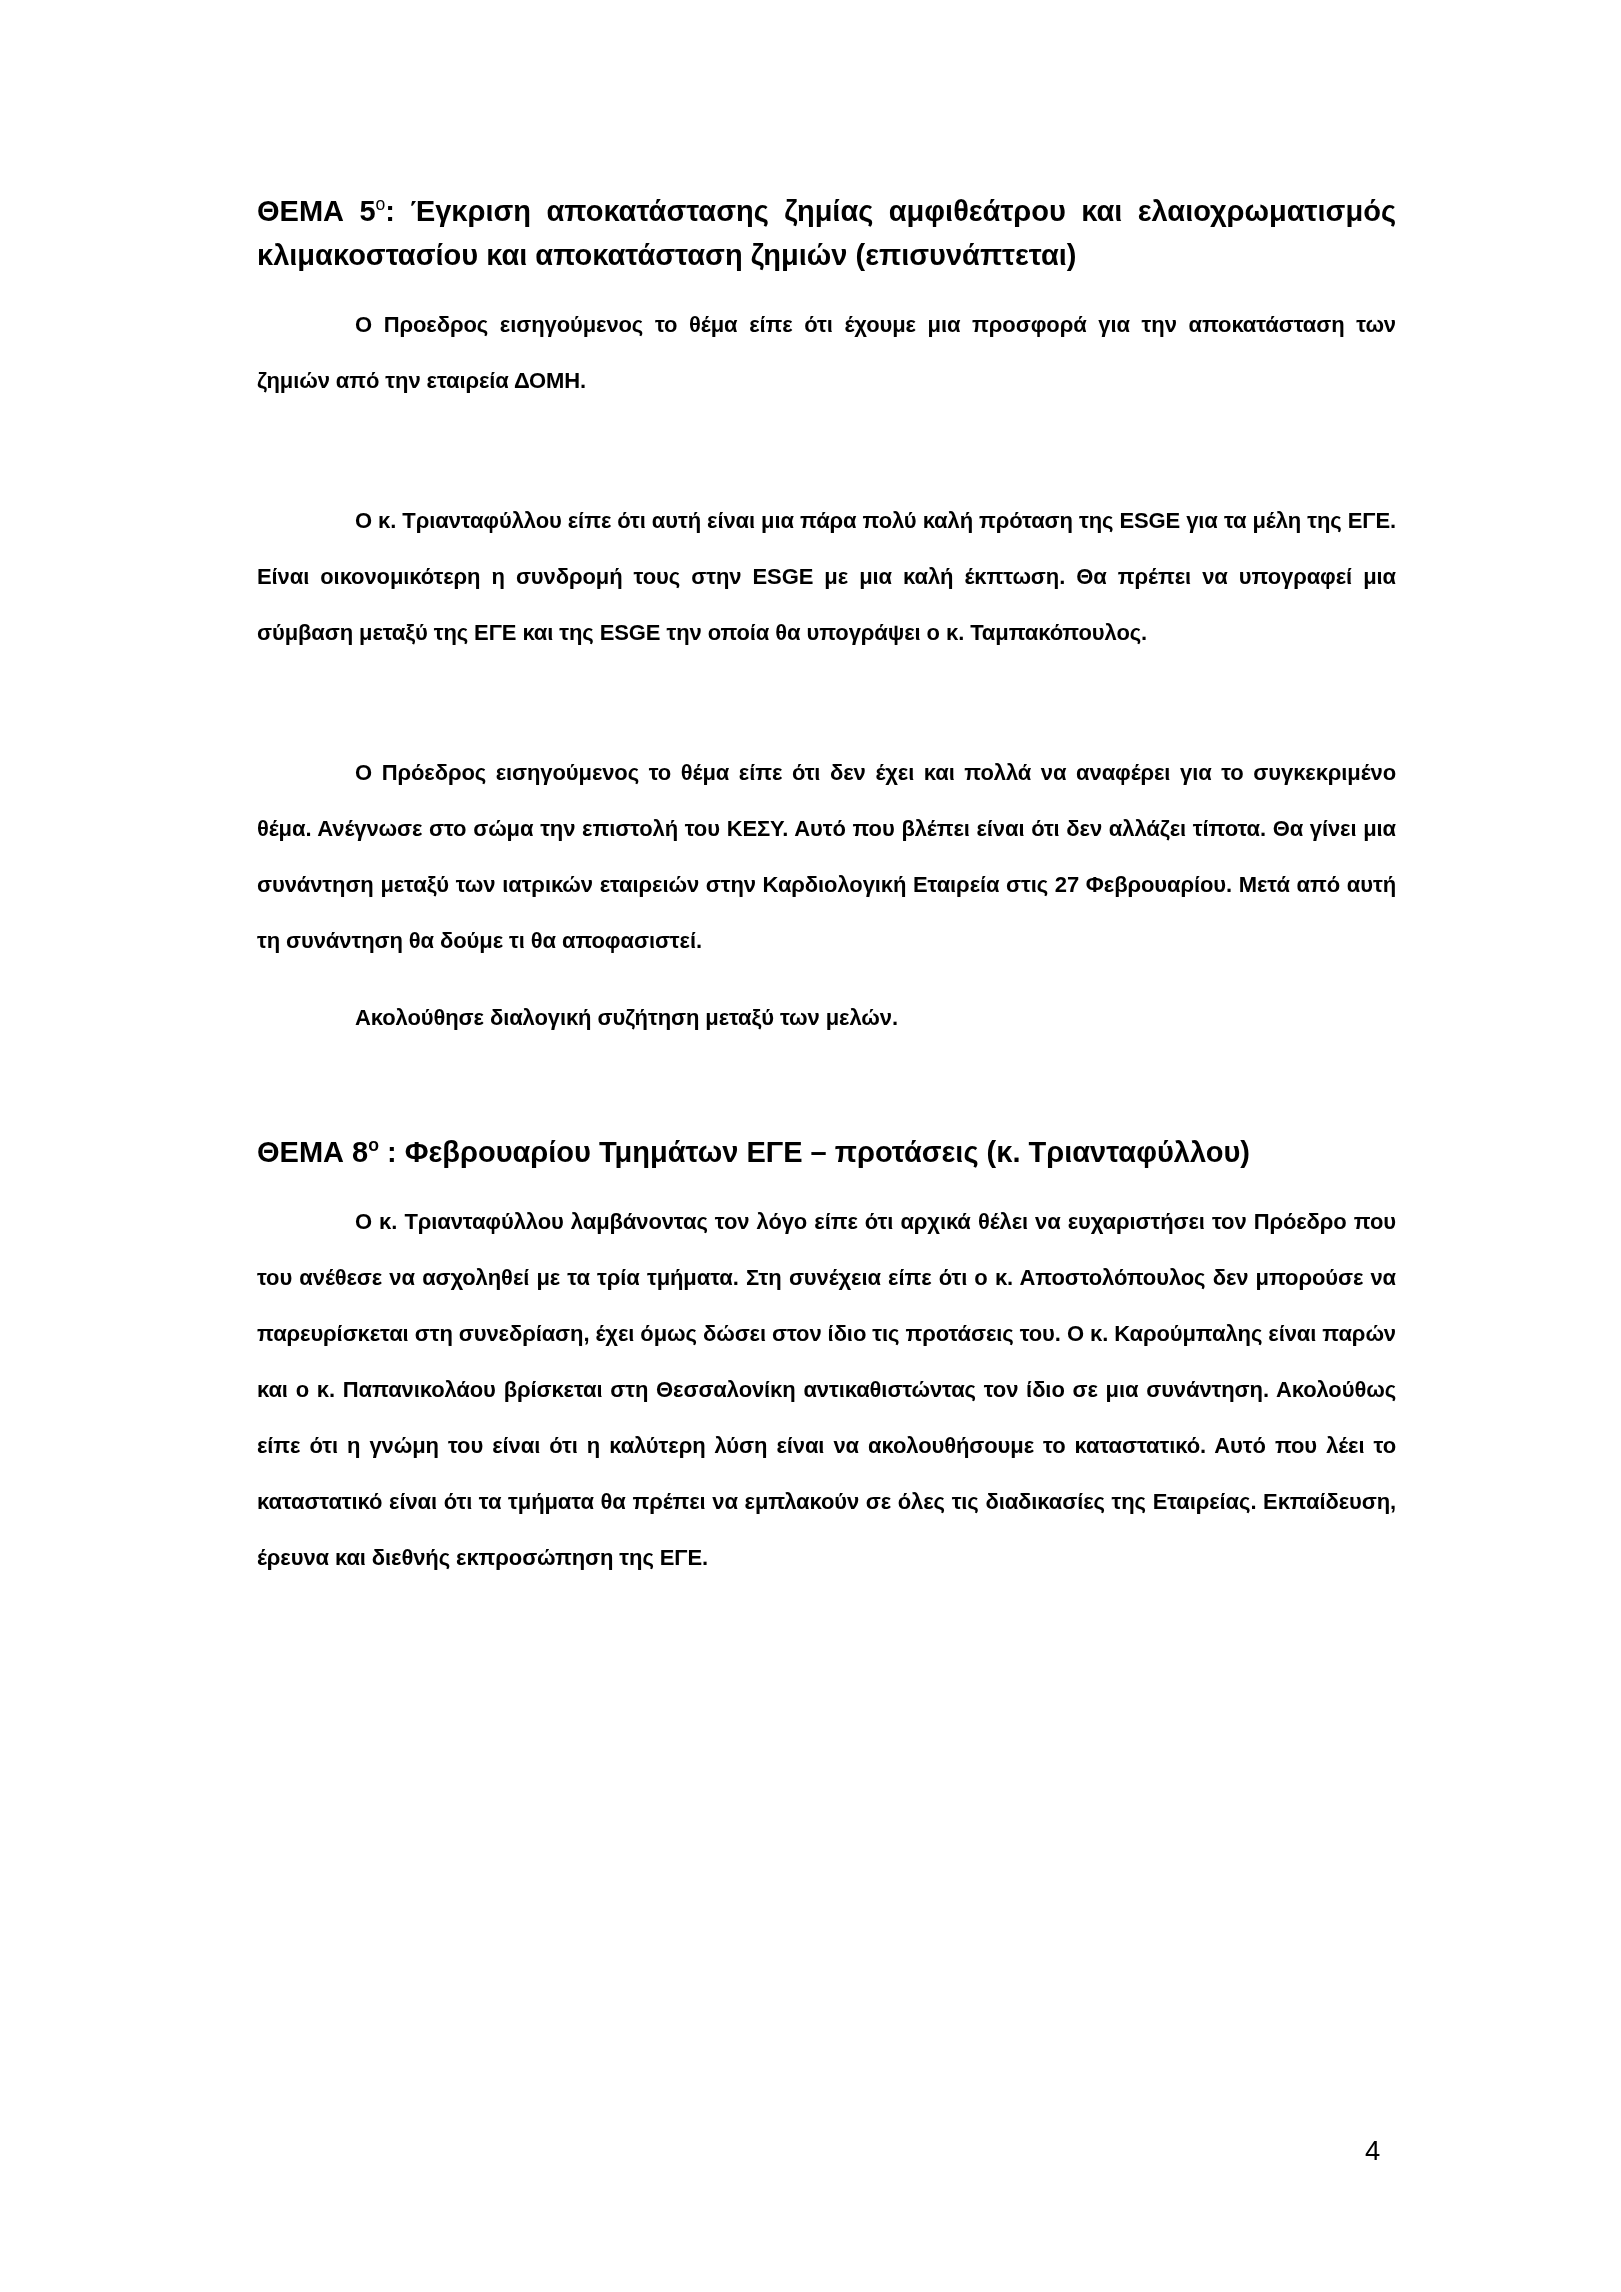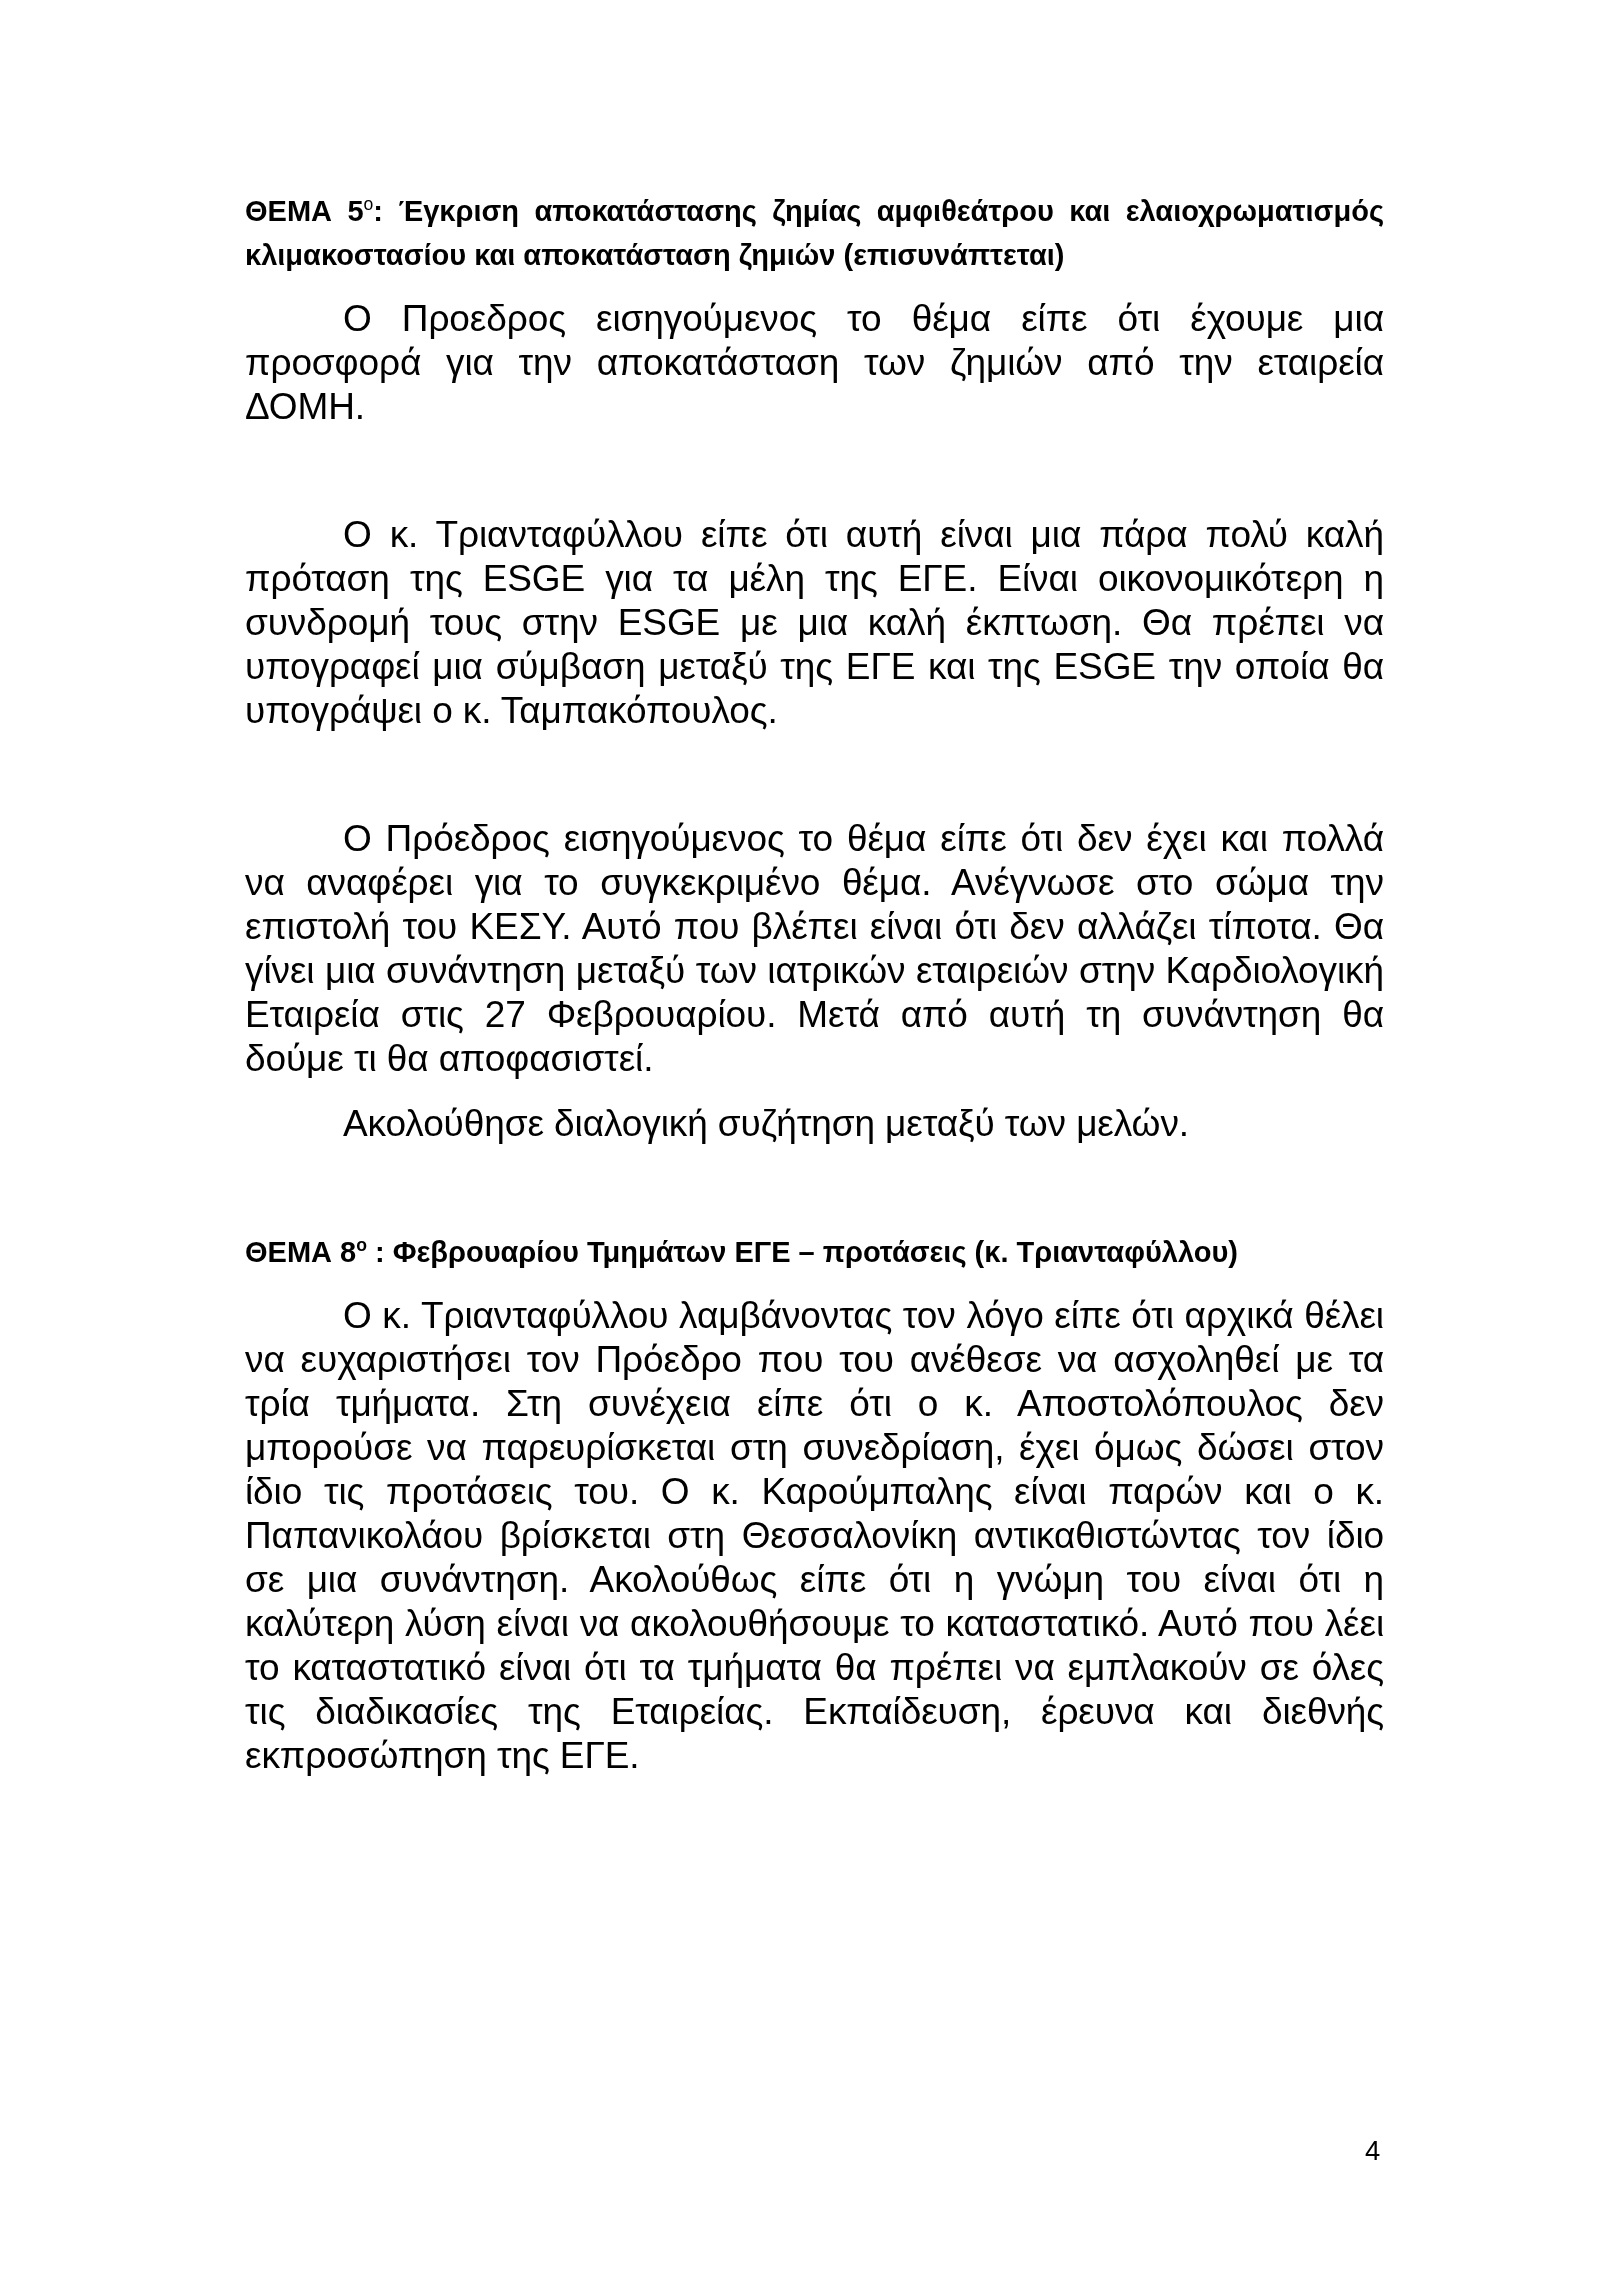--- a/index.html
+++ b/index.html
@@ -10,21 +10,21 @@
     body {
       width: 1621px;
       height: 2293px;
       position: relative;
       overflow: hidden;
       font-family: "Liberation Sans", sans-serif;
       color: #000000;
     }
     .page {
       position: absolute;
-      left: 245px;
+      left: 257px;
       top: 189px;
       width: 1139px;
     }
     .section {
       margin: 0;
     }
     .heading {
       font-weight: bold;
       font-size: 29px;
       line-height: 44px;
@@ -34,26 +34,27 @@
     .heading sup {
       font-size: 17.6px;
       vertical-align: 10.8px;
       line-height: 0;
       font-weight: normal;
     }
     .heading.bold-sup sup {
       font-weight: bold;
     }
     .para {
-      font-size: 37px;
-      line-height: 44px;
+      font-size: 22px;
+      line-height: 56px;
       text-align: justify;
       text-indent: 98px;
       margin: 0 0 21.6px 0;
       letter-spacing: -0.1px;
+      font-weight: bold;
     }
     .gap-after {
       margin-bottom: 84px;
     }
     .page-number {
       position: absolute;
       left: 1365px;
       top: 2135px;
       font-size: 27.4px;
       line-height: 31px;

